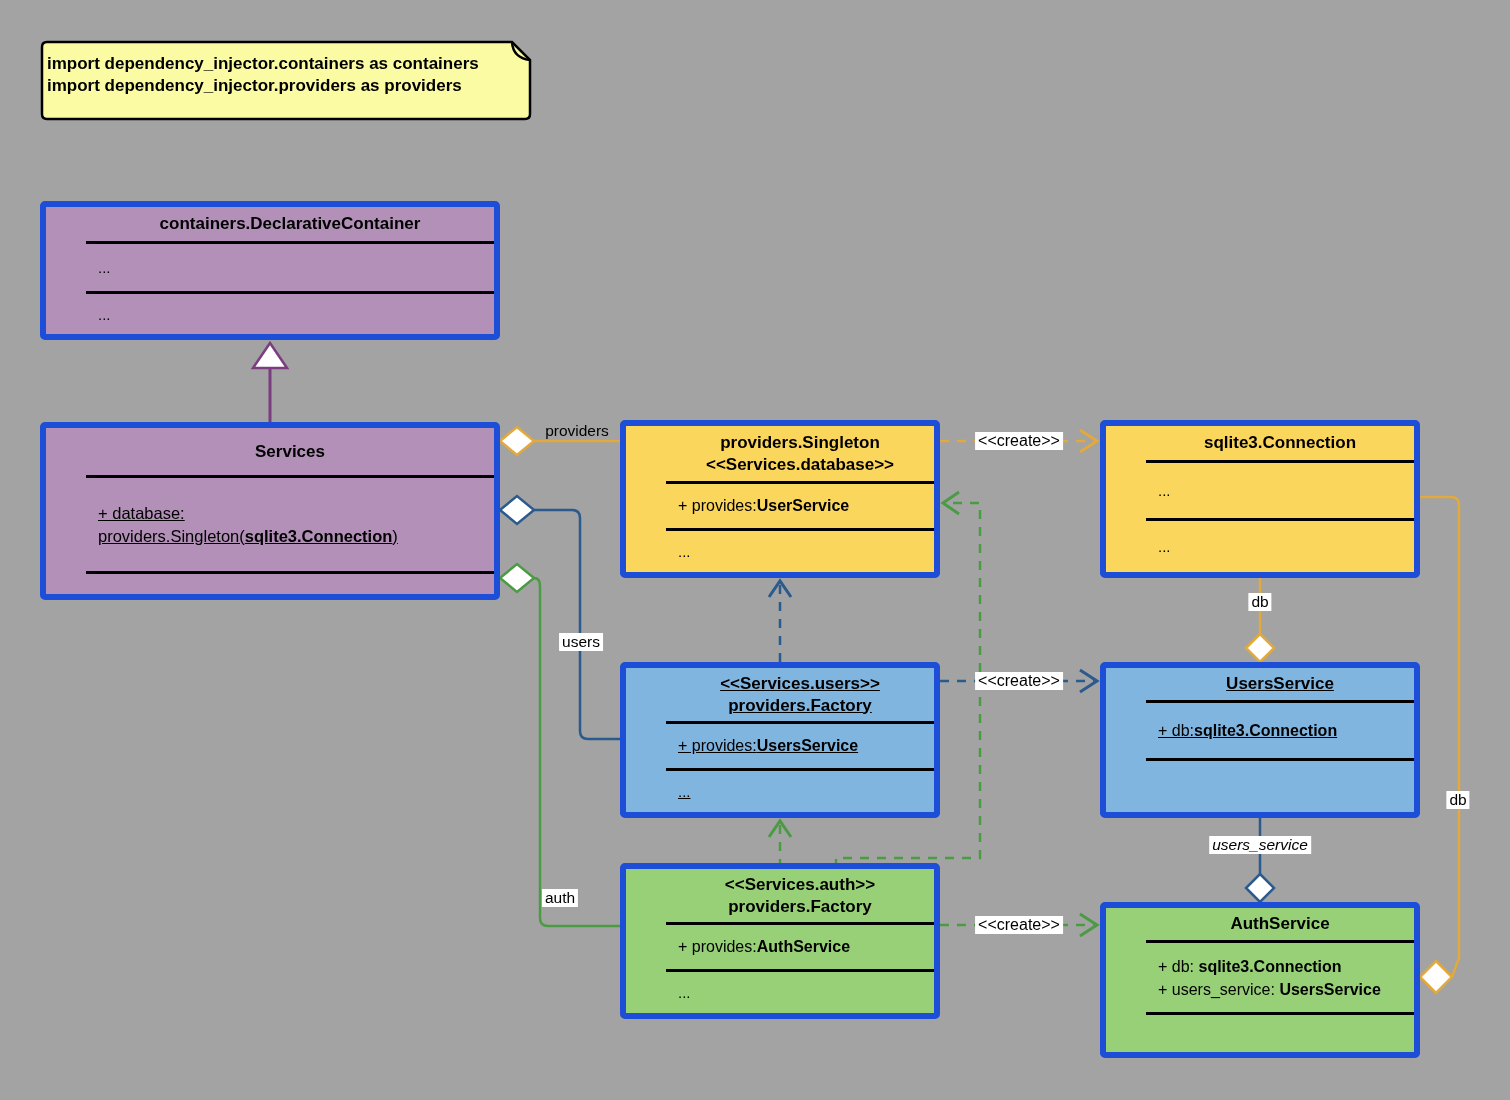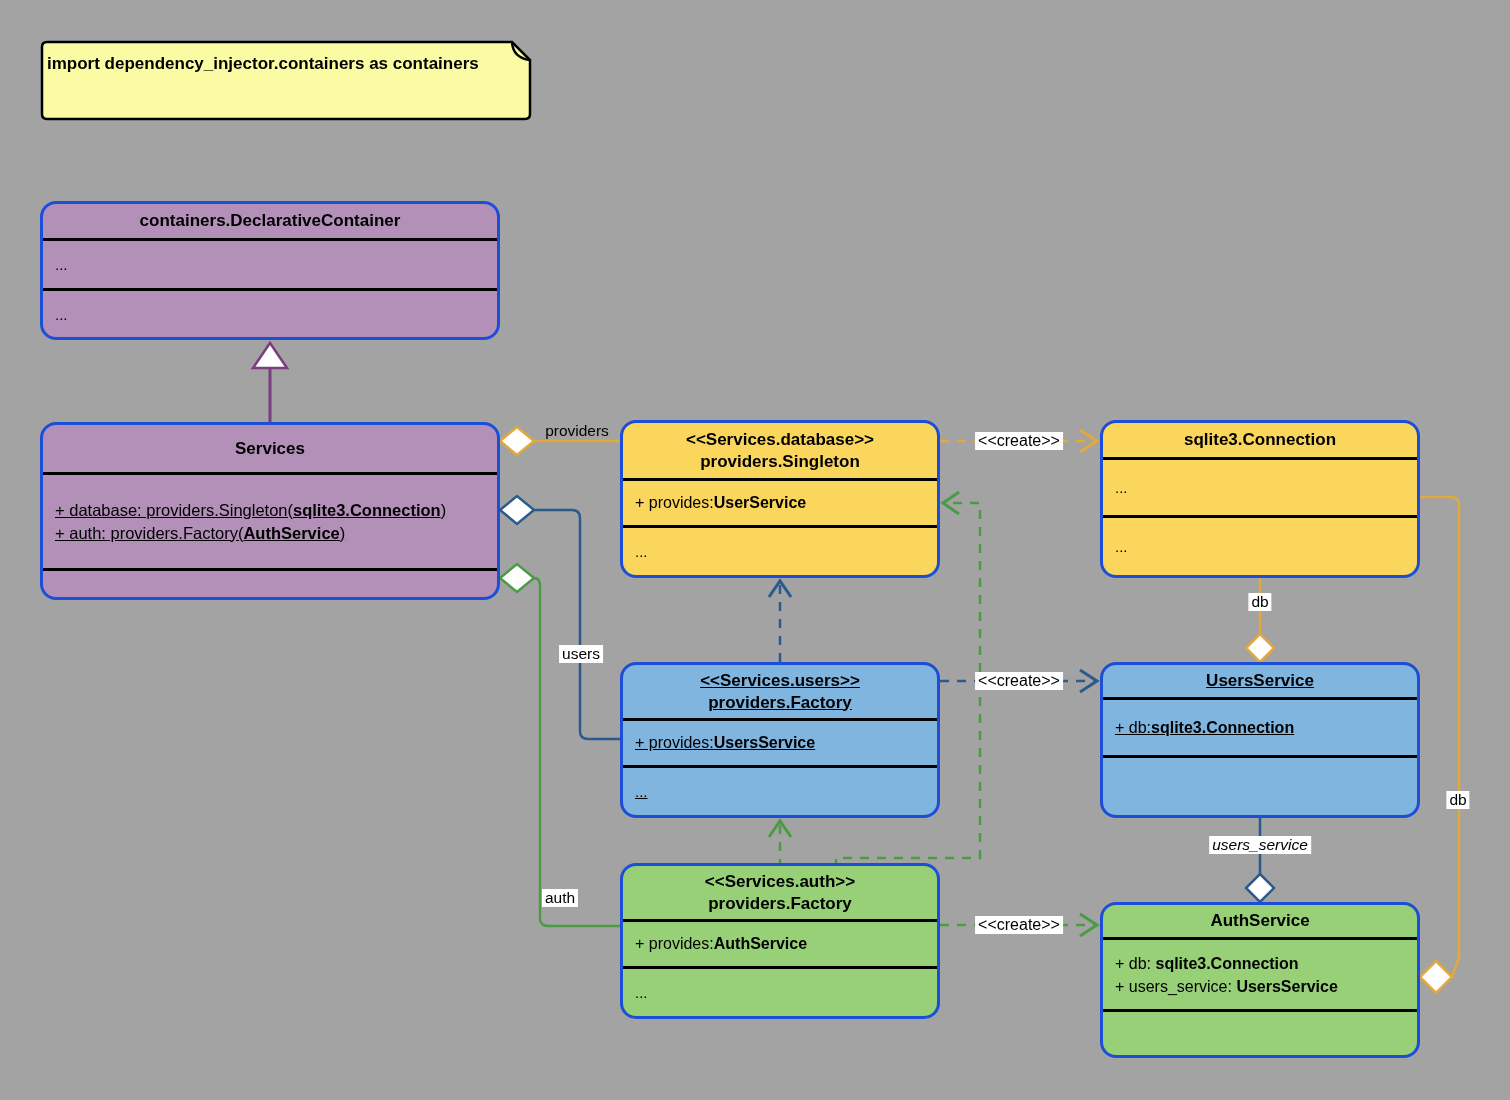--- a/index.html
+++ b/index.html
@@ -7,21 +7,21 @@
     --yellowFill:#FBD65C; --yellowStroke:#E2A93D;
     --blueFill:#80B5E0;  --blueStroke:#2B5A8C;
     --greenFill:#97D077; --greenStroke:#4B9B45;
     --noteFill:#FBFBA4;
   }
   html,body{margin:0;padding:0;background:#fff;}
   body{font-family:"Liberation Sans", sans-serif; color:#000;}
   .canvas{position:relative;width:1510px;height:1100px;background:#a3a3a3;overflow:hidden;}
   .layer{position:absolute;left:0;top:0;width:1510px;height:1100px;z-index:1;pointer-events:none;}
 
-  .cls{position:absolute;border:3px solid #1d4ed8;border-radius:16px;box-sizing:border-box;z-index:2;display:flex;flex-direction:column;}
+  .cls{position:absolute;border:6px solid #1d4ed8;border-radius:5px;box-sizing:border-box;z-index:2;display:flex;flex-direction:column;padding-left:40px;}
   .purple{background:var(--purpleFill);}
   .yellow{background:var(--yellowFill);}
   .blue{background:var(--blueFill);text-decoration:underline;}
   .green{background:var(--greenFill);}
   .sec{box-sizing:border-box;}
   .sec + .sec{border-top:3px solid #000;}
   .title{font-weight:bold;font-size:17px;line-height:22px;text-align:center;display:flex;flex-direction:column;justify-content:center;}
   .row{display:flex;align-items:center;padding:0 12px;font-size:16px;}
   .rows{display:flex;flex-direction:column;justify-content:center;align-items:flex-start;padding:0 12px;font-size:16.5px;line-height:23px;}
   .u{text-decoration:underline;}
@@ -105,41 +105,41 @@
     </g>
 
     <g stroke="var(--yellowStroke)">
       <path d="M1420 497 L1451 497 Q1459 497 1459 505 L1459 958 L1452 977" fill="none" stroke-width="2.5"></path>
       <polygon points="1420,977 1436,961 1452,977 1436,993" fill="#fff" stroke-width="2.5"></polygon>
     </g>
   </svg>
 
   <div class="note-text" style="left:47px;top:53px;width:476px;">
     <div>import dependency_injector.containers as containers</div>
+    <div>import dependency_injector.providers as providers</div>
   </div>
 
   <div class="cls purple" style="left:40px;top:201px;width:460px;height:139px;">
     <div class="sec title" style="height:34px;">containers.DeclarativeContainer</div>
     <div class="sec row" style="height:50px;font-size:15px;">...</div>
     <div class="sec row grow" style="font-size:15px;">...</div>
   </div>
 
   <div class="cls purple" style="left:40px;top:422px;width:460px;height:178px;">
     <div class="sec title" style="height:47px;">Services</div>
     <div class="sec rows" style="height:96px;">
       <div class="u"><span>+ database: providers.Singleton(</span><b>sqlite3.Connection</b><span>)</span></div>
-      <div class="u"><span>+ auth: providers.Factory(</span><b>AuthService</b><span>)</span></div>
     </div>
     <div class="sec row grow"></div>
   </div>
 
   <div class="cls yellow" style="left:620px;top:420px;width:320px;height:158px;">
     <div class="sec title" style="height:55px;">
+      <div>providers.Singleton</div>
       <div>&lt;&lt;Services.database&gt;&gt;</div>
-      <div>providers.Singleton</div>
     </div>
     <div class="sec row" style="height:47px;">
       <span>+ provides: </span>
         <b>UserService</b>
     </div>
     <div class="sec row grow" style="font-size:15px;">...</div>
   </div>
 
   <div class="cls yellow" style="left:1100px;top:420px;width:320px;height:158px;">
     <div class="sec title" style="height:34px;">sqlite3.Connection</div>
@@ -183,21 +183,21 @@
   <div class="cls green" style="left:1100px;top:902px;width:320px;height:156px;">
     <div class="sec title" style="height:32px;">AuthService</div>
     <div class="sec rows" style="height:72px;font-size:16px;">
       <div><span>+ db: </span><b>sqlite3.Connection</b></div>
       <div><span>+ users_service: </span><b>UsersService</b></div>
     </div>
     <div class="sec row grow"></div>
   </div>
 
   <div class="elabel" style="left:577px;top:431px;">providers</div>
-  <div class="elabel bgw" style="left:581px;top:642px;margin-top:12px;">users</div>
+  <div class="elabel bgw" style="left:581px;top:642px;">users</div>
   <div class="elabel bgw" style="left:560px;top:853px;margin-top:45px;">auth</div>
   <div class="elabel bgw" style="left:1019px;top:441px;font-size:16px;">&lt;&lt;create&gt;&gt;</div>
   <div class="elabel bgw" style="left:1019px;top:681px;font-size:16px;">&lt;&lt;create&gt;&gt;</div>
   <div class="elabel bgw" style="left:1019px;top:925px;font-size:16px;">&lt;&lt;create&gt;&gt;</div>
   <div class="elabel bgw" style="left:1260px;top:602px;">db</div>
   <div class="elabel bgw" style="left:1260px;top:845px;font-style:italic;">users_service</div>
   <div class="elabel bgw" style="left:1458px;top:800px;">db</div>
 
 </div>
 

